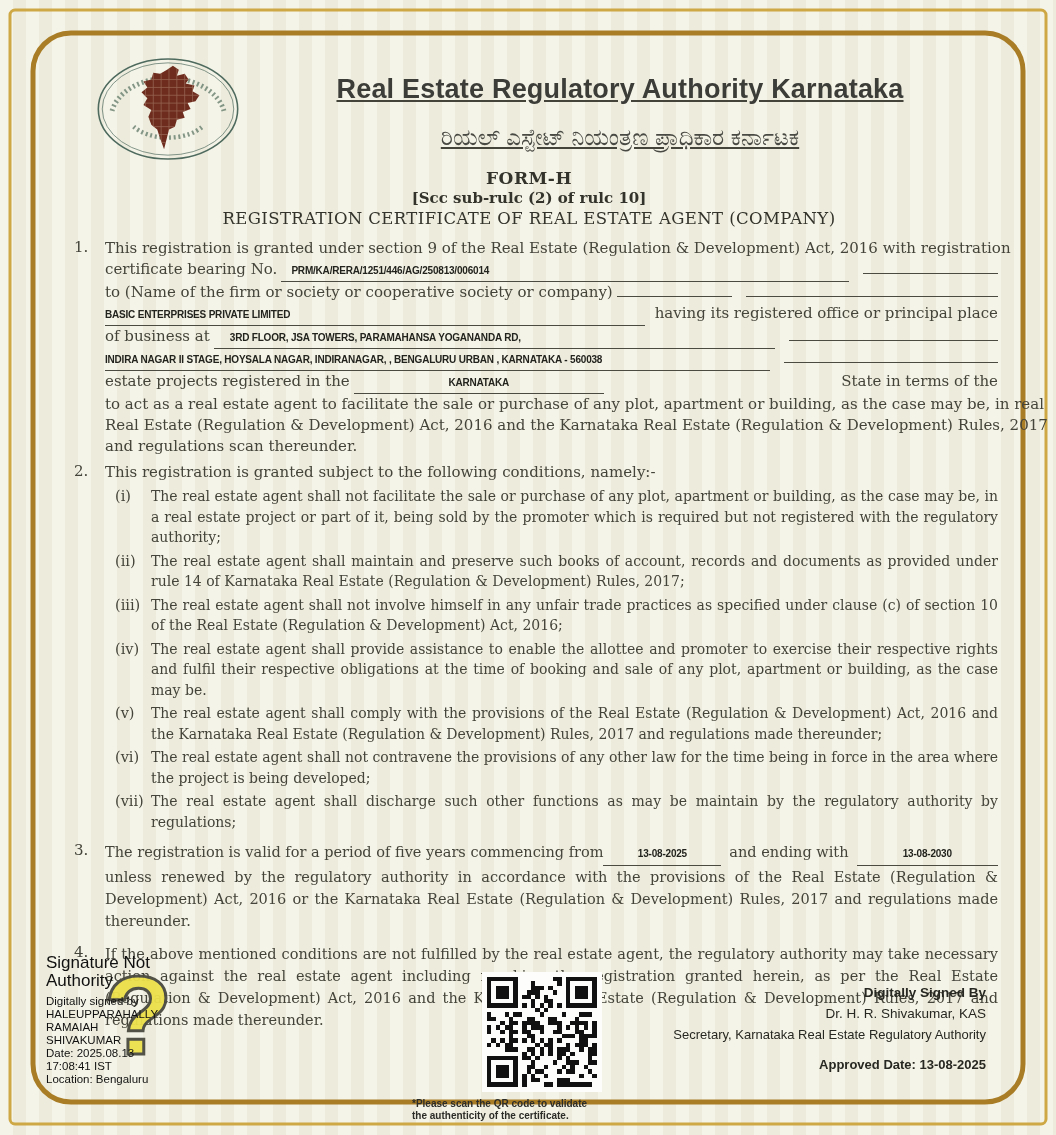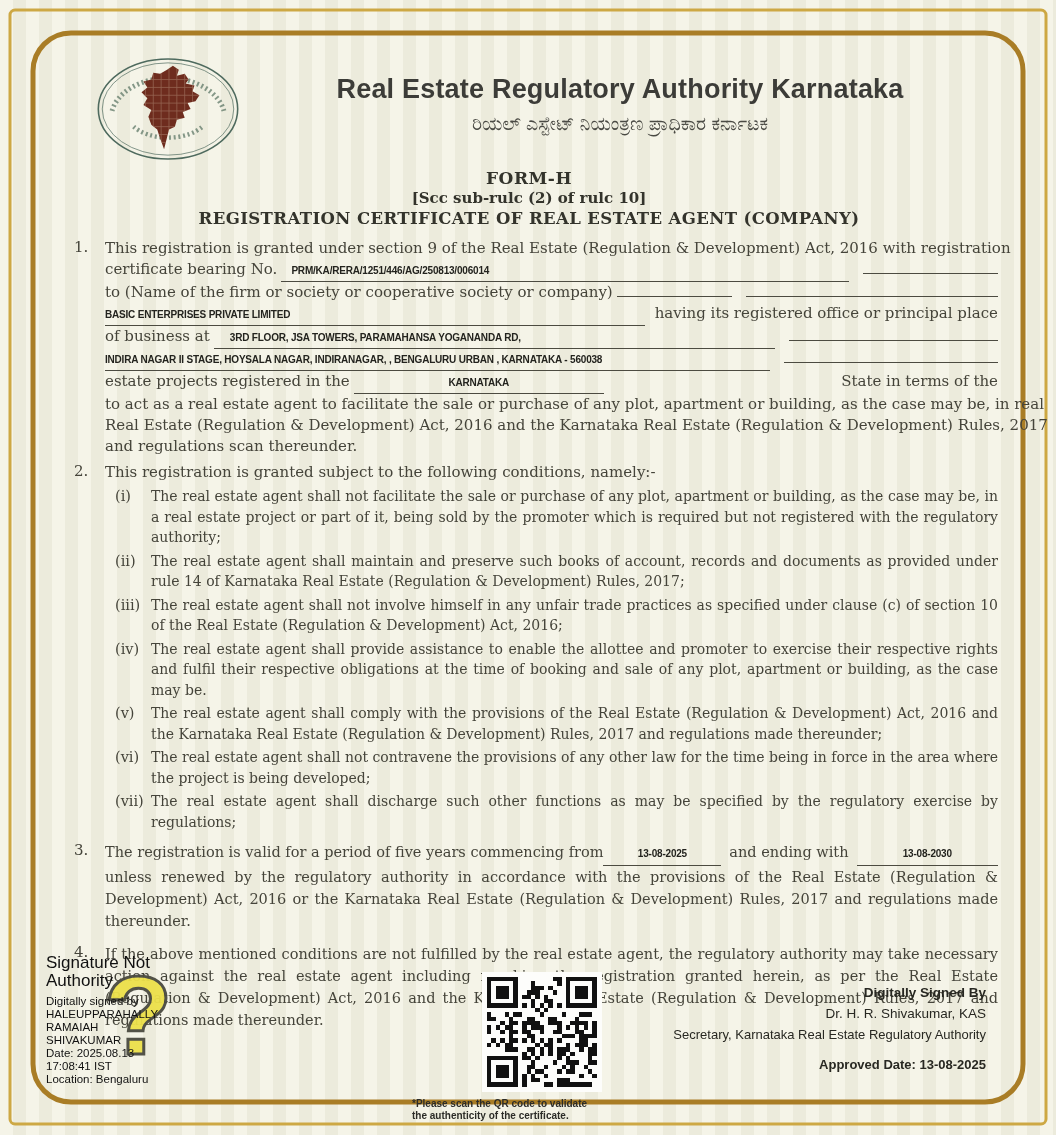--- a/index.html
+++ b/index.html
@@ -10,29 +10,29 @@
     overflow:hidden;
     font-family:"DejaVu Serif","Liberation Serif",serif;
     color:#45443a;
   }
   .frame{position:absolute;left:0;top:0;z-index:0;}
   .content{position:relative;z-index:1;padding:56px 58px 0 60px;}
 
   
   .hdr{display:flex;align-items:flex-start;}
   .seal{margin-left:34px;flex:0 0 auto;}
-  .titles{flex:1;text-align:center;padding-top:18px;font-family:"Liberation Sans","DejaVu Sans",sans-serif;}
+  .titles{flex:1;text-align:center;padding-top:18px;font-family:"Liberation Sans","DejaVu Sans",sans-serif;text-decoration:underline;}
   .t-en{font-size:27px;font-weight:bold;color:#3c3c38;letter-spacing:.2px;}
-  .t-kn{font-size:19px;color:#4a4a44;margin-top:8px;}
+  .t-kn{font-size:23px;color:#4a4a44;margin-top:19px;}
 
   
   .formblock{text-align:center;margin-top:6px;color:#33332b;}
   .f1{font-size:17px;font-weight:bold;letter-spacing:.5px;}
   .f2{font-size:15px;font-weight:bold;margin-top:1px;}
-  .f3{font-size:16.5px;font-weight:bold;letter-spacing:.4px;margin-top:2px;}
+  .f3{font-size:16.5px;font-weight:normal;letter-spacing:.4px;margin-top:2px;}
 
   
   .clause{display:flex;margin-top:10px;}
   .cnum{flex:0 0 45px;padding-left:14px;box-sizing:border-box;font-size:15px;}
   .cbody{flex:1;min-width:0;}
   .ln{display:flex;align-items:baseline;line-height:21px;font-size:15px;white-space:nowrap;}
   .para{font-size:14.5px;line-height:22px;text-align:justify;}
   .fill{border-bottom:1.2px solid #4c4b41;}
   .v{font-family:"Liberation Sans","DejaVu Sans",sans-serif;font-size:10px;letter-spacing:-.2px;color:#23231e;font-weight:bold;}
   .gapsp{flex:0 0 14px;}
@@ -190,21 +190,21 @@
       <div class="cond">
         <div class="condnum">(v)</div>
         <div class="condtext">The real estate agent shall comply with the provisions of the Real Estate (Regulation &amp; Development) Act, 2016 and the Karnataka Real Estate (Regulation &amp; Development) Rules, 2017 and regulations made thereunder;</div>
       </div>
       <div class="cond">
         <div class="condnum">(vi)</div>
         <div class="condtext">The real estate agent shall not contravene the provisions of any other law for the time being in force in the area where the project is being developed;</div>
       </div>
       <div class="cond">
         <div class="condnum">(vii)</div>
-        <div class="condtext">The real estate agent shall discharge such other functions as may be specified by the regulatory exercise by regulations;</div>
+        <div class="condtext">The real estate agent shall discharge such other functions as may be maintain by the regulatory authority by regulations;</div>
       </div>
     </div>
 
     <div class="clause" style="margin-top:9px;">
       <div class="cnum">3.</div>
       <div class="cbody">
         <div class="ln" style="font-size:14.5px;line-height:22px;">
           <span>The registration is valid for a period of five years commencing from</span>
           <span class="fill v" style="flex:1;text-align:center;">13-08-2025</span>
           <span style="margin:0 8px;">and ending with</span>

